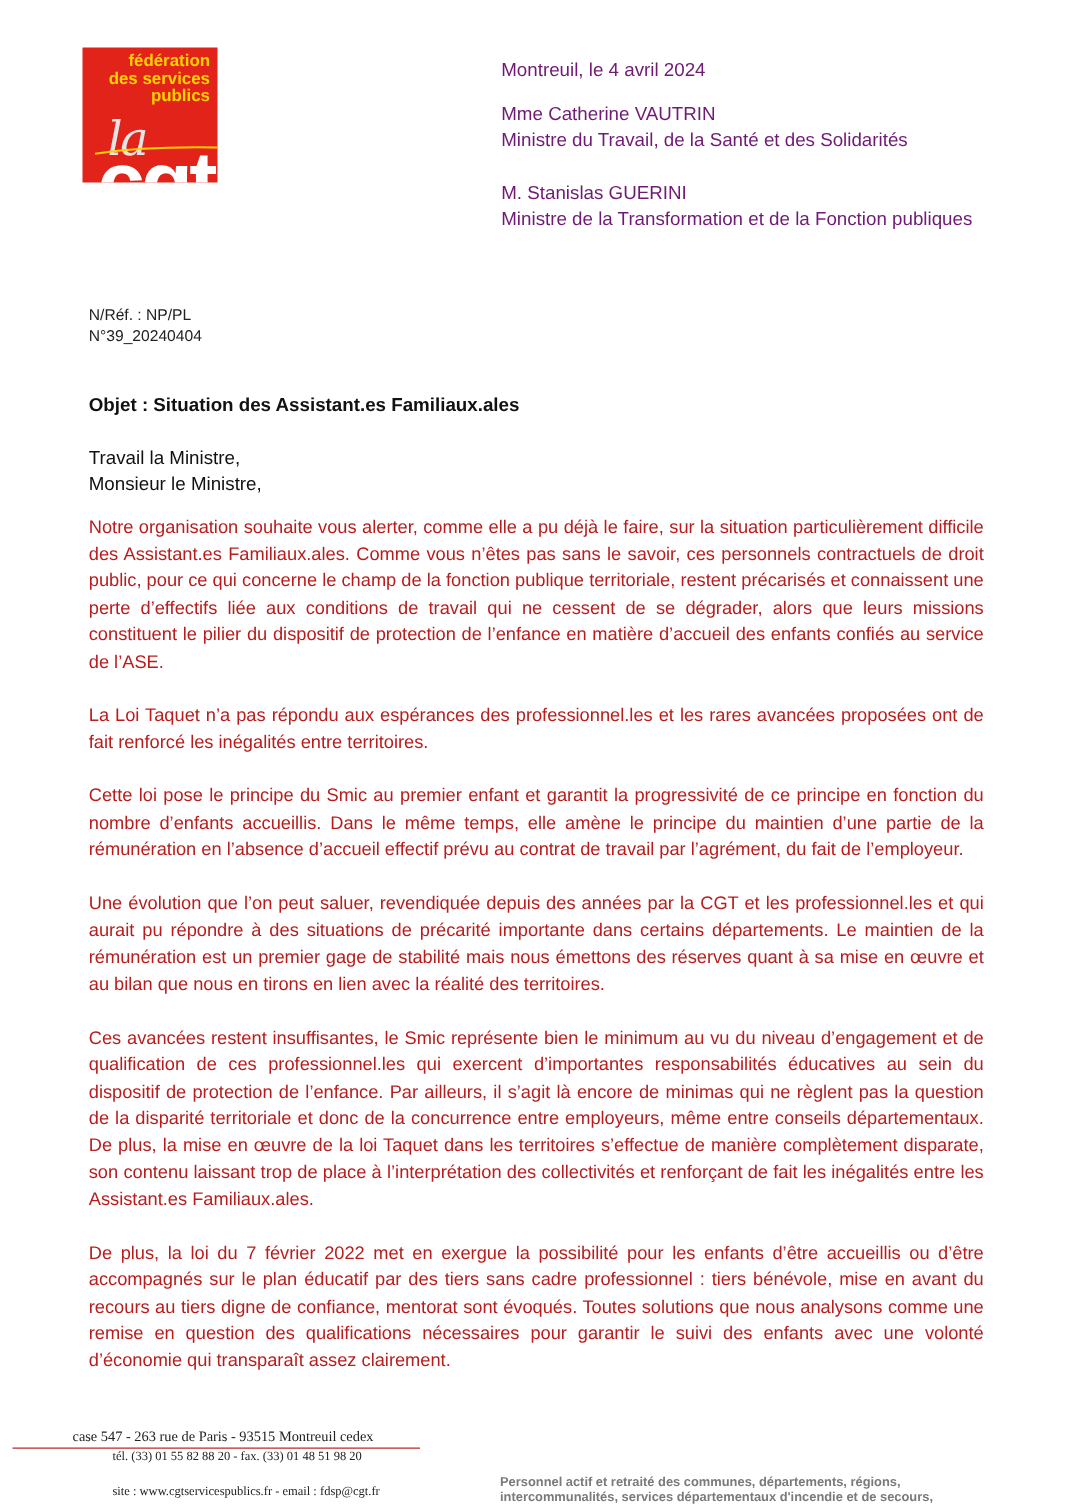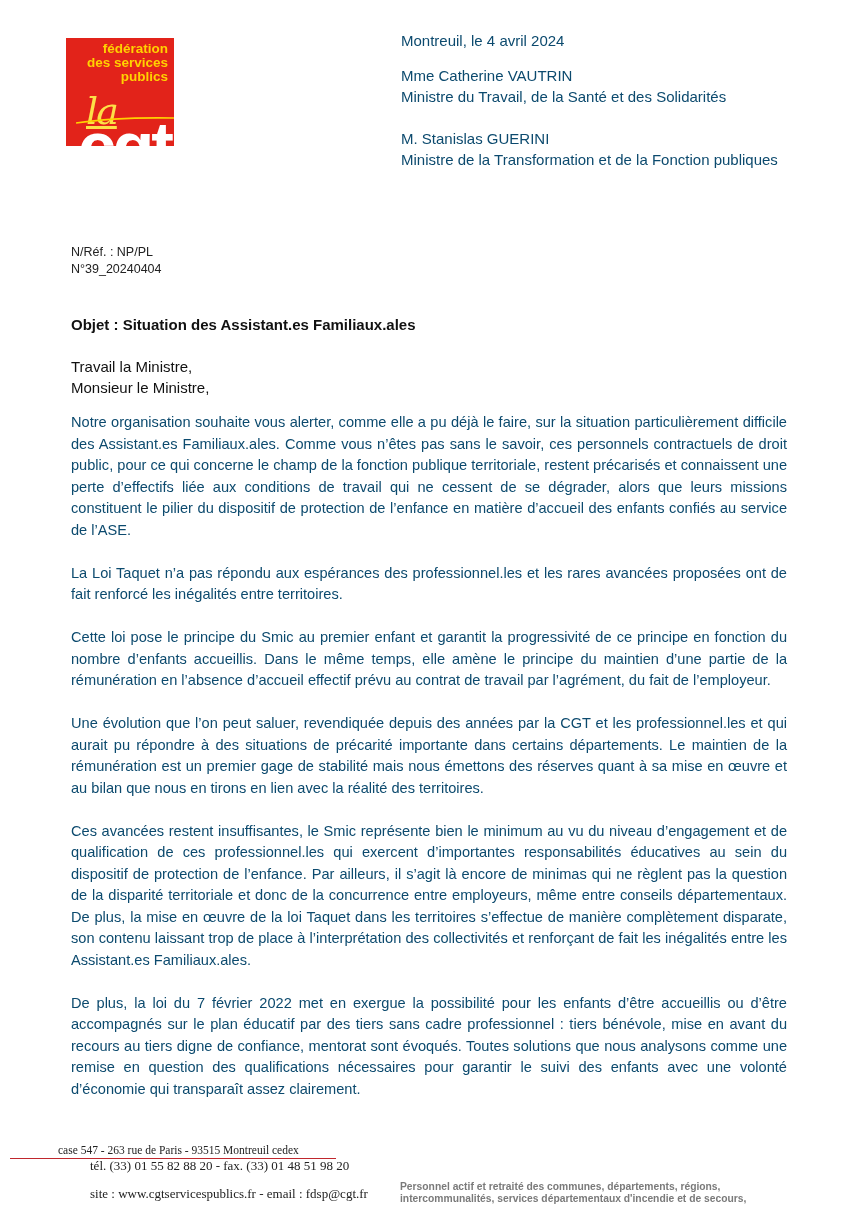--- a/index.html
+++ b/index.html
@@ -4,45 +4,45 @@
 <style>
   html, body { margin: 0; padding: 0; background: #ffffff; }
   body { width: 860px; height: 1205px; position: relative; overflow: hidden;
          font-family: "Liberation Sans", sans-serif; color: #1a1a1a; }
   .page { position: absolute; left: 0; top: 0; width: 860px; height: 1205px; background: #fff; }
 
   
   .logo { position: absolute; left: 66px; top: 38px; width: 108px; height: 108px; background: #e2231a; overflow: hidden; }
   .logo .l1 { position: absolute; right: 6px; top: 4px; text-align: right; color: #ffd200;
               font-family: "Liberation Sans", sans-serif; font-weight: bold; font-size: 13.5px; line-height: 14px; }
-  .logo .la { position: absolute; left: 20px; top: 54px; color: #fde047; font-family: "DejaVu Serif", serif;
-              font-style: italic; font-size: 38px; line-height: 38px; letter-spacing: -2px; text-decoration: underline; }
+  .logo .la { position: absolute; left: 20px; top: 54px; color: #e5e5e5; font-family: "DejaVu Serif", serif;
+              font-style: italic; font-size: 38px; line-height: 38px; letter-spacing: -2px; }
   .logo .swoosh { position: absolute; left: 10px; top: 77px; width: 98px; height: 10px; }
   .logo .cgt { position: absolute; left: 12px; top: 80px; color: #ffffff; font-family: "Liberation Sans", sans-serif;
                font-weight: bold; font-size: 68px; line-height: 56px; letter-spacing: -3px; }
 
   
-  .hdr { position: absolute; left: 401px; top: 30px; font-family: "Liberation Sans", sans-serif; font-size: 15px; color: #0c4a6e; }
+  .hdr { position: absolute; left: 401px; top: 46px; font-family: "Liberation Sans", sans-serif; font-size: 15px; color: #701a75; }
   .hdr div { line-height: 21px; white-space: nowrap; }
   .hdr .date { margin-bottom: 14px; }
   .hdr .gap { height: 21px; }
 
   .ref { position: absolute; left: 71px; top: 244px; font-size: 12.5px; line-height: 17px; color: #222; }
 
   .subject { position: absolute; left: 71px; top: 316px; font-size: 15px; font-weight: bold; color: #111; }
   .salut { position: absolute; left: 71px; top: 356px; font-size: 15px; line-height: 21px; color: #111; }
 
-  .body { position: absolute; left: 71px; top: 412px; width: 716px; font-size: 14.6px; line-height: 21.5px; color: #0c4a6e; }
+  .body { position: absolute; left: 71px; top: 412px; width: 716px; font-size: 14.6px; line-height: 21.5px; color: #b91c1c; }
   .body p { margin: 0 0 21.5px 0; text-align: justify; }
 
   
   .foot-line { position: absolute; left: 10px; top: 1158px; width: 326px; height: 1px; background: #c0272d; }
   .foot-left { position: absolute; left: 58px; top: 1143px; font-family: Liberation Serif, serif; color: #222; }
   .foot-left .addr { font-size: 11.5px; line-height: 14px; white-space: nowrap; }
-  .foot-left .contact { font-size: 13px; line-height: 12px; white-space: nowrap; margin-top: 3px; padding-left: 32px; }
+  .foot-left .contact { font-size: 10px; line-height: 12px; white-space: nowrap; margin-top: 3px; padding-left: 32px; }
   .foot-right { position: absolute; left: 400px; top: 1145px; width: 395px; font-family: "Liberation Sans", sans-serif;
                 font-weight: bold; font-size: 10.3px; line-height: 12px; color: #7a7a7a; margin-top: 36px; }
   .foot-right div { white-space: nowrap; }
 </style>
 </head>
 <body>
 
 <div class="page">
 
   <div class="logo">

